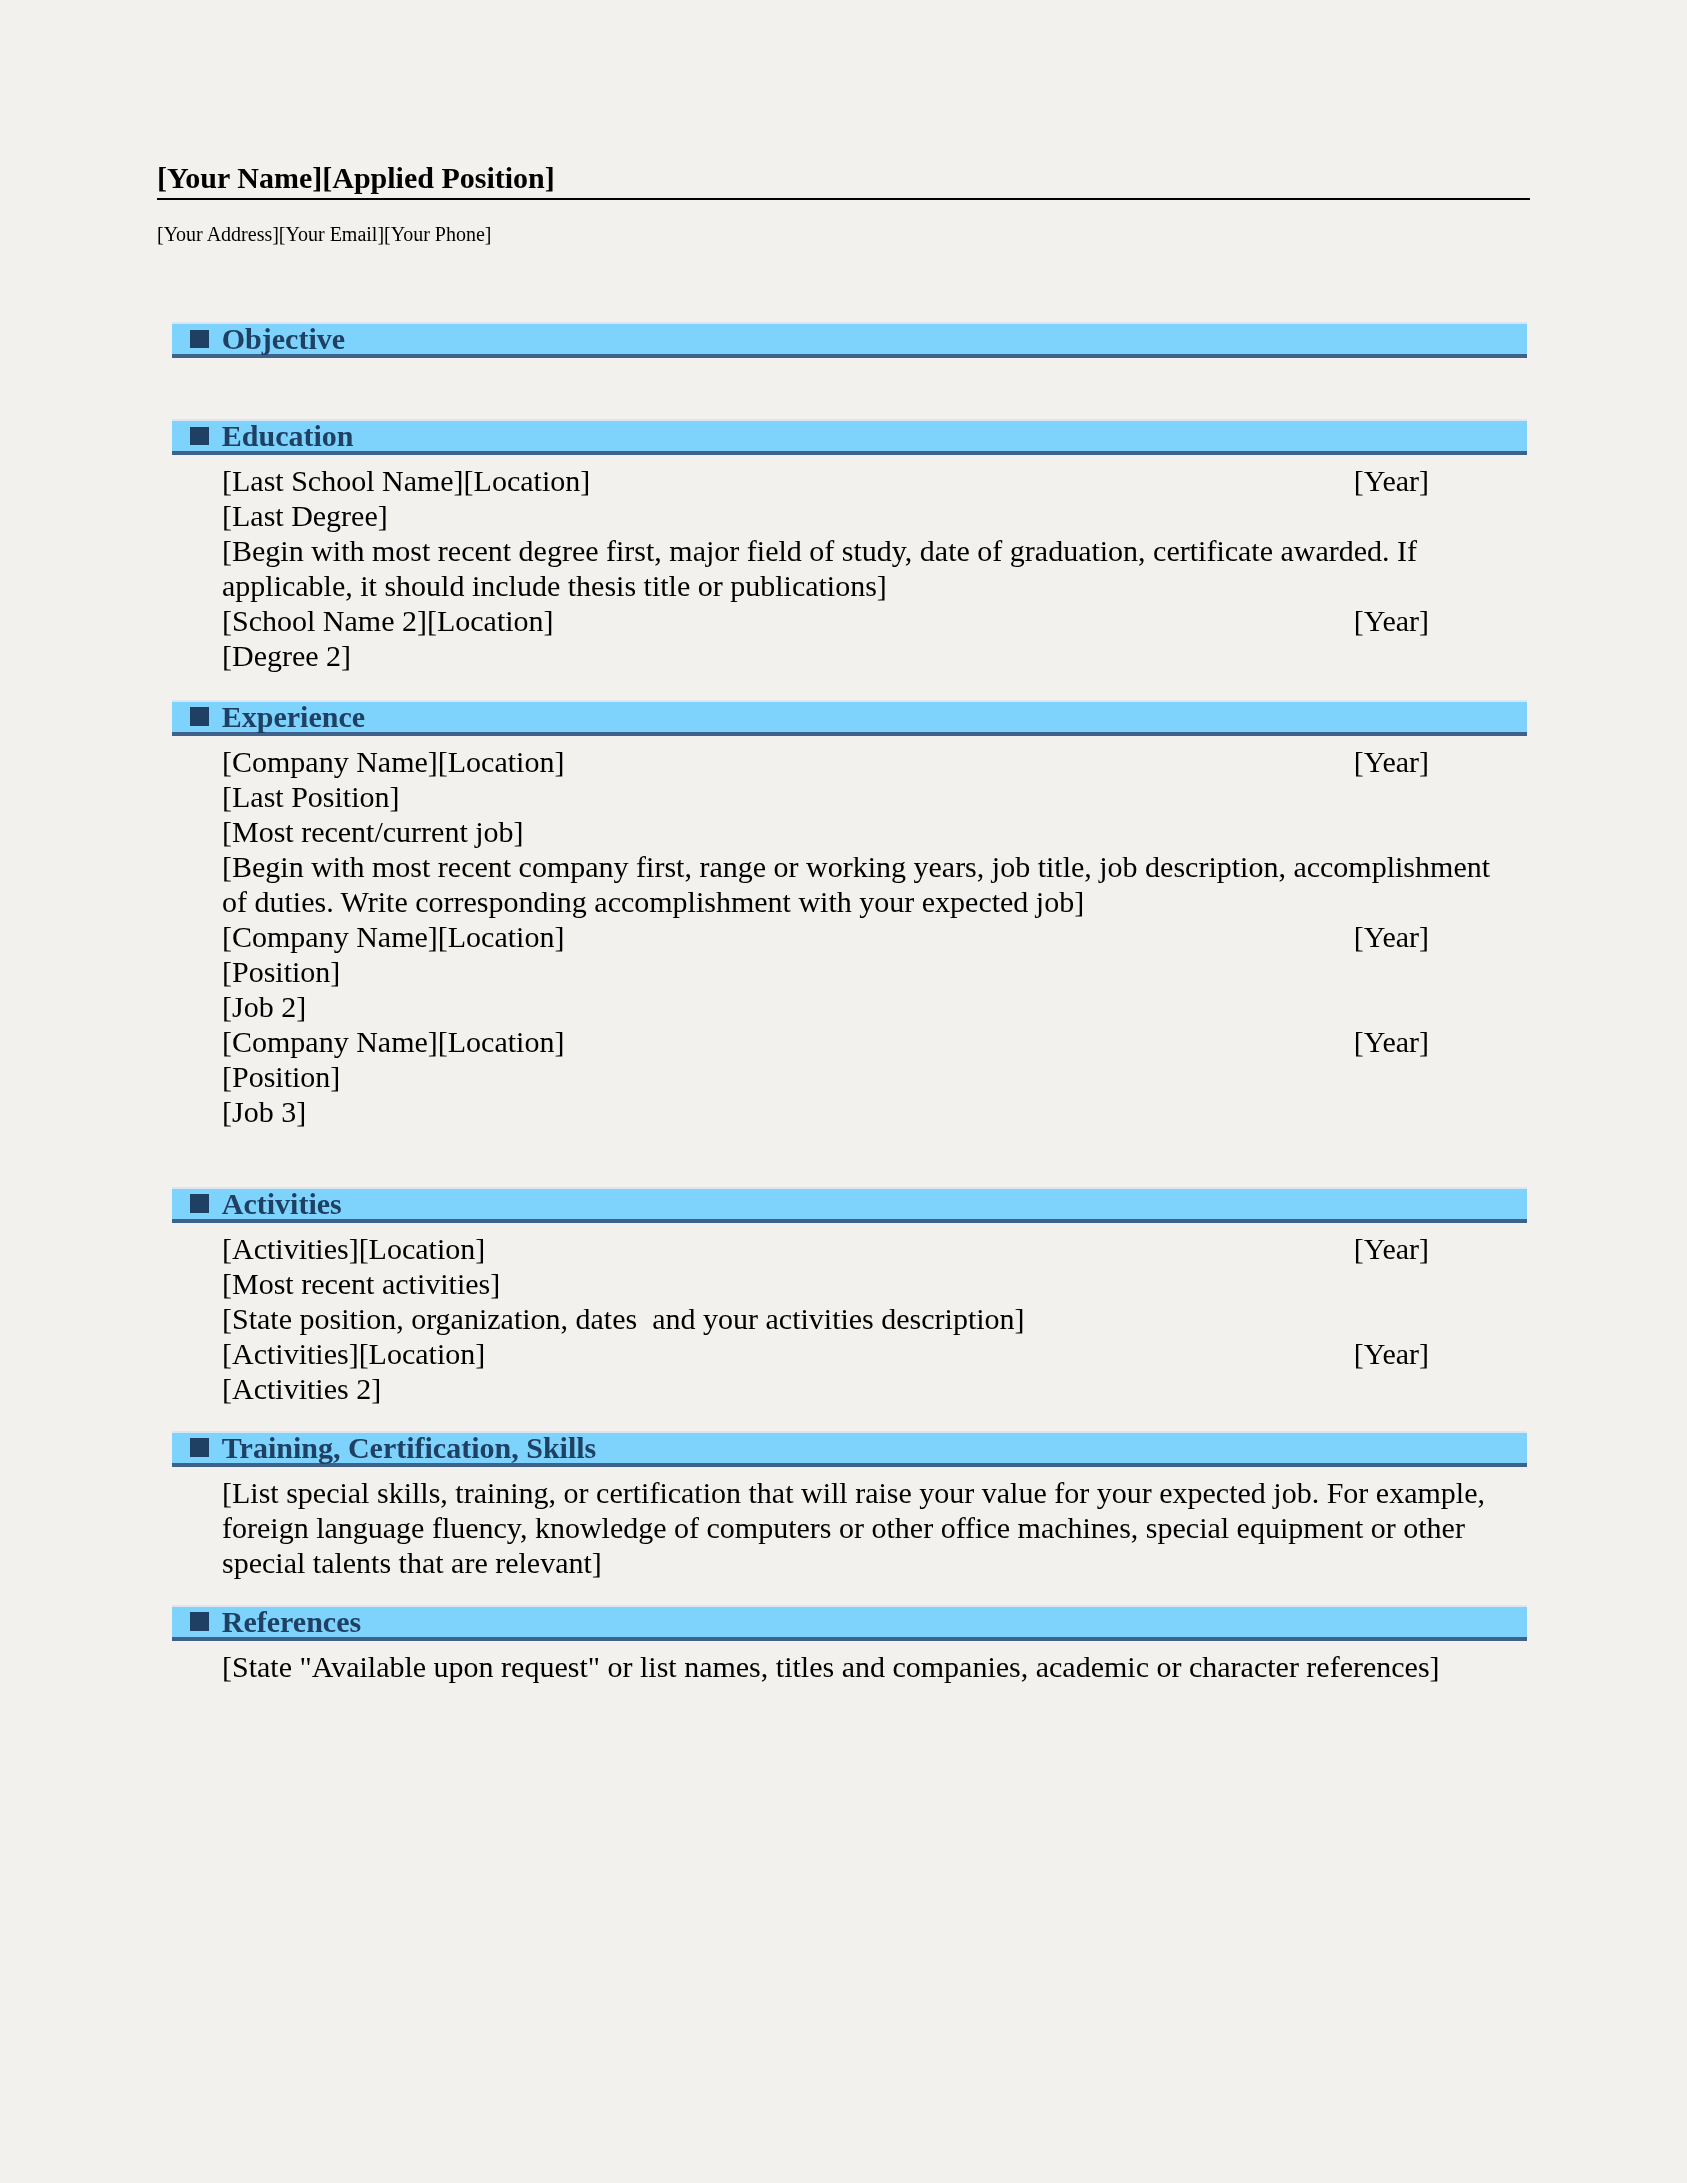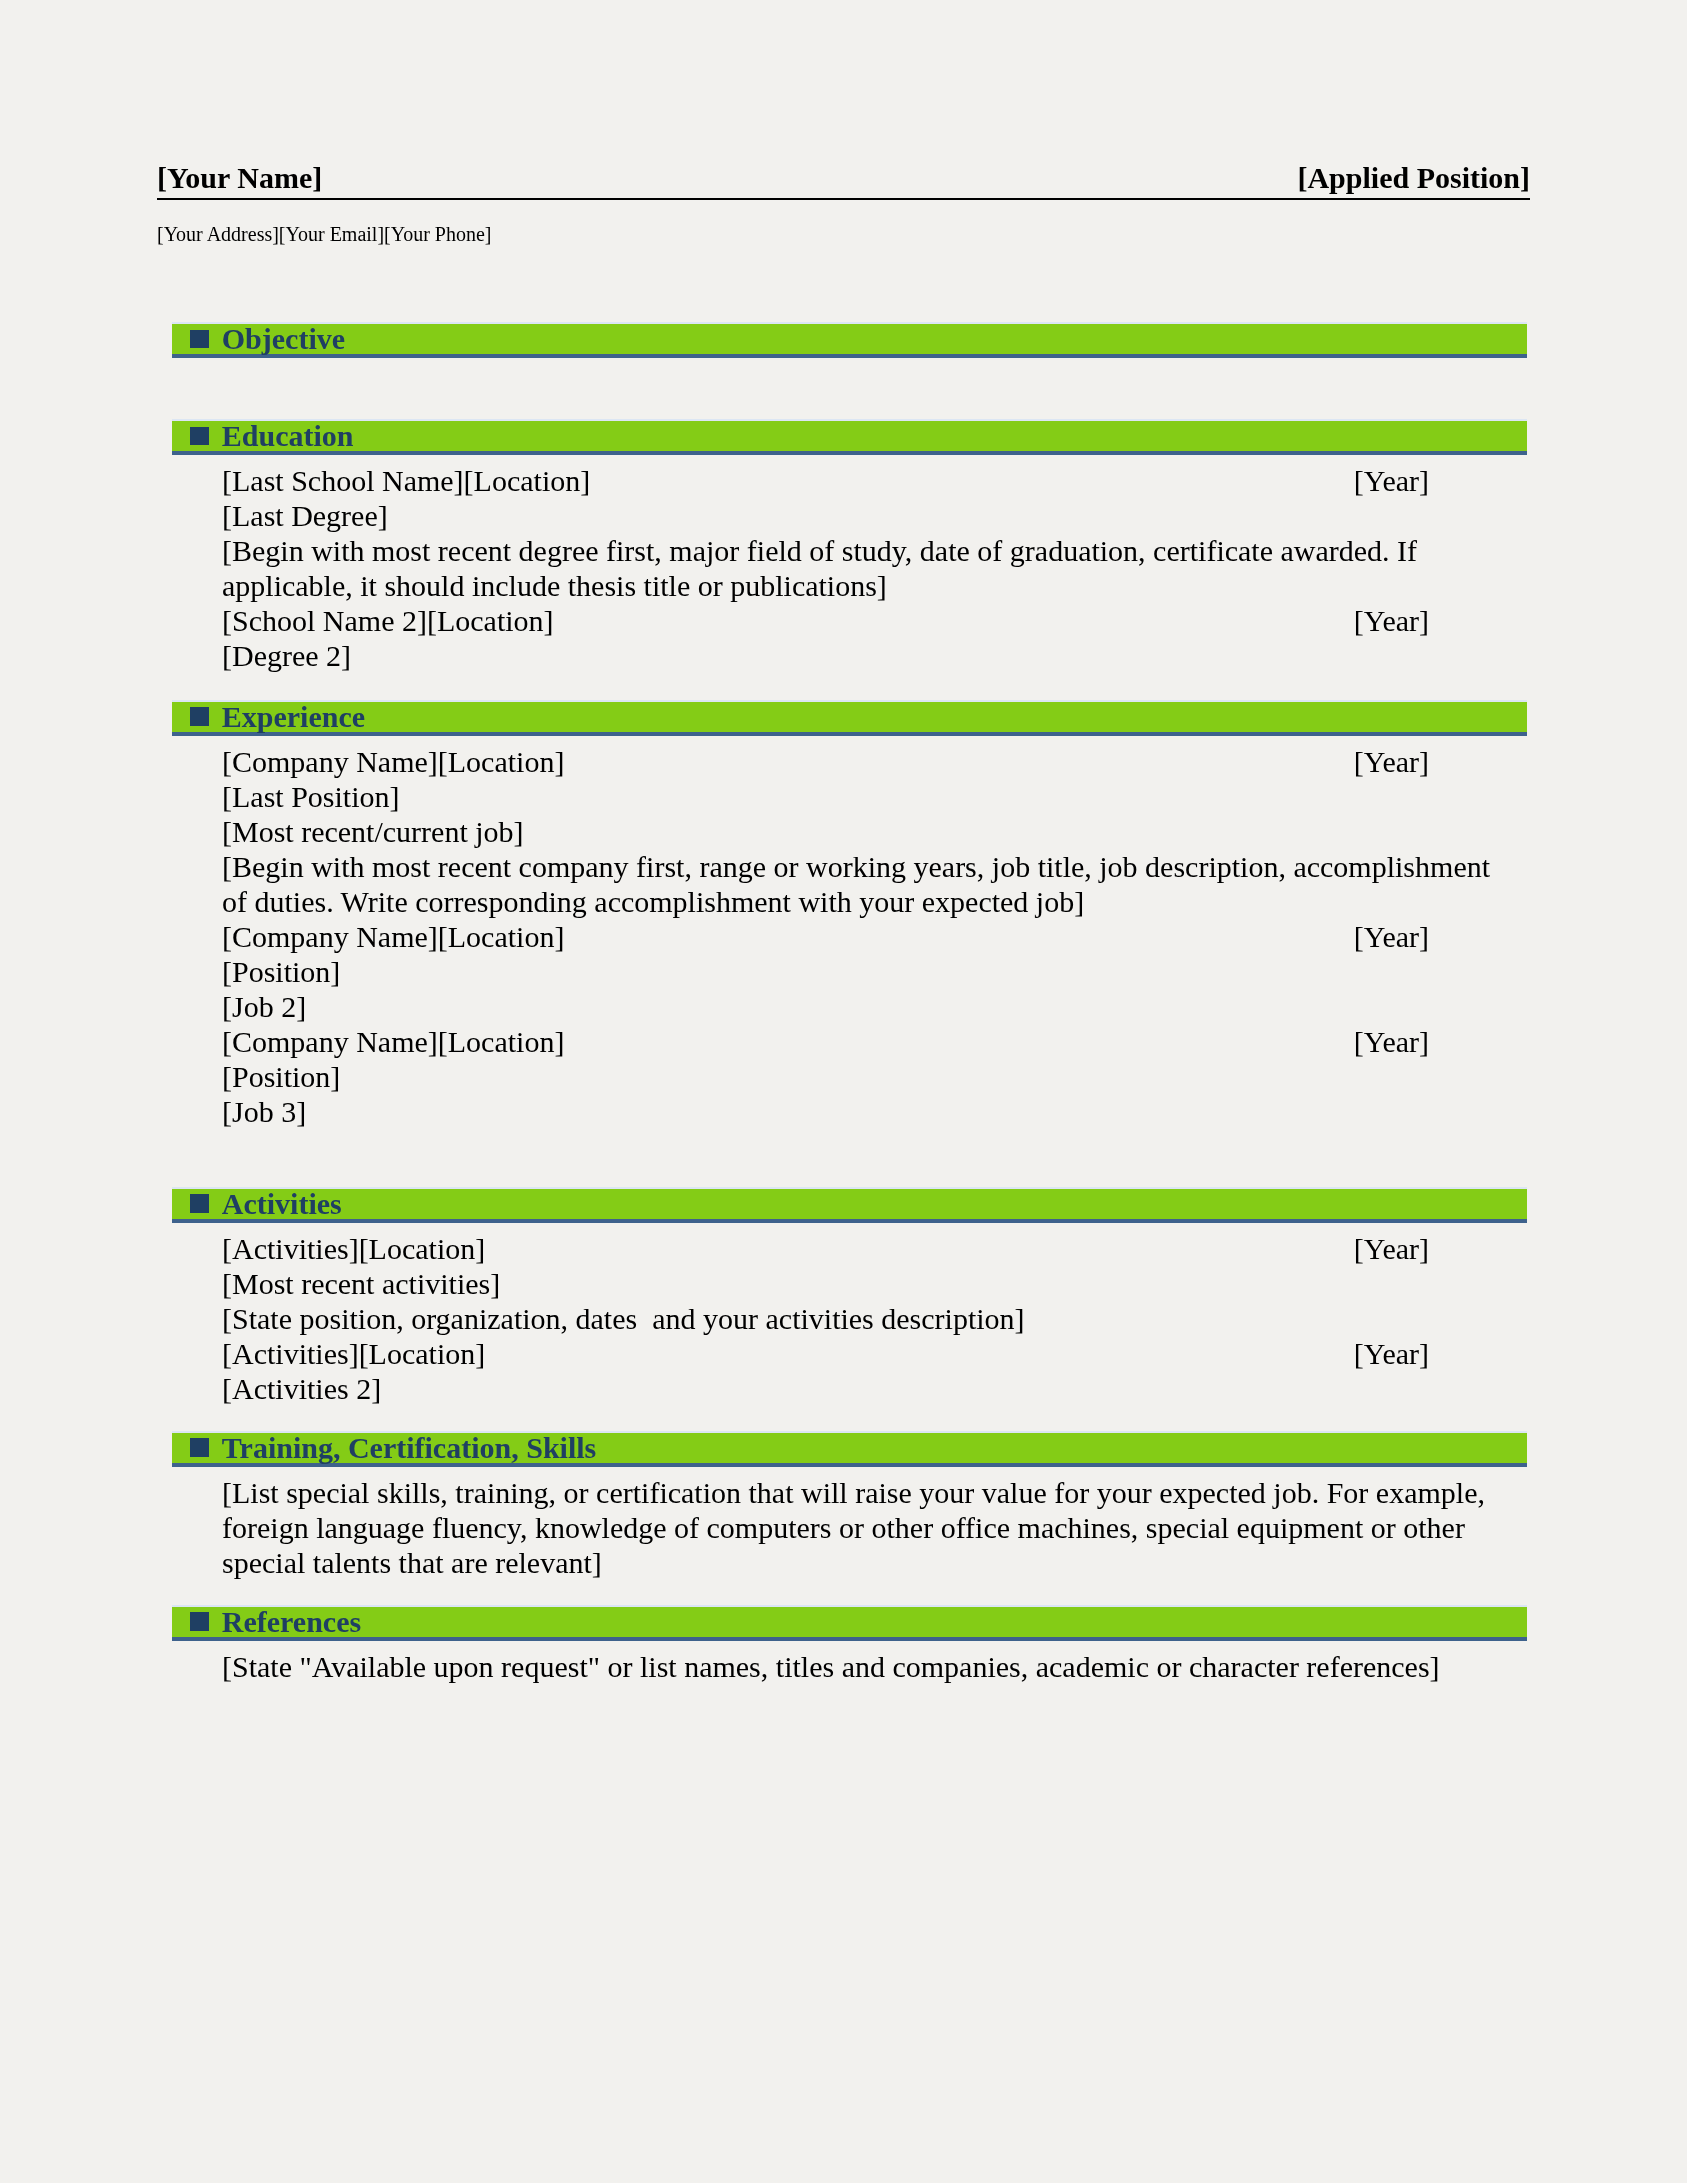--- a/index.html
+++ b/index.html
@@ -11,40 +11,40 @@
     color: #000000;
   }
   .page {
     width: 1373px;
     margin-left: 157px;
     padding-top: 161px;
   }
   
   .hdr-row {
     display: flex;
-    justify-content: space-between;
+    justify-content: flex-start;
     align-items: flex-end;
     border-bottom: 2.6px solid #000000;
     padding-bottom: 4px;
     font-weight: bold;
     font-size: 30px;
     line-height: 33px;
   }
   .contact-line {
     margin-top: 17px;
     font-size: 20px;
     line-height: 35px;
   }
   
   .sec { }
   .sec-bar {
     margin-left: 14.6px;
     margin-right: 3.3px;
     height: 30px;
-    background: #84cc16;
+    background: #7dd3fc;
     border-top: 2px solid #dce6f3;
     border-bottom: 4.6px solid #3e628c;
     display: flex;
     align-items: center;
   }
   .bullet {
     width: 18.5px;
     height: 18.5px;
     background: #1f3f63;
     margin-left: 18.5px;

